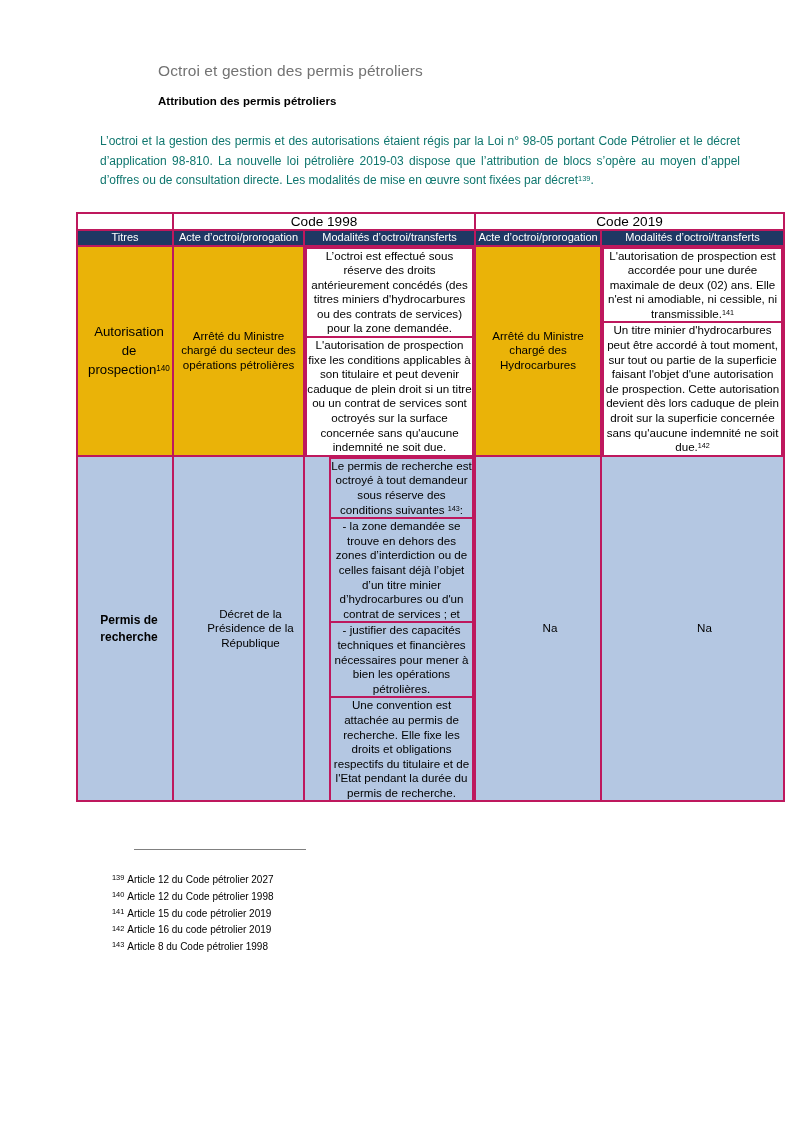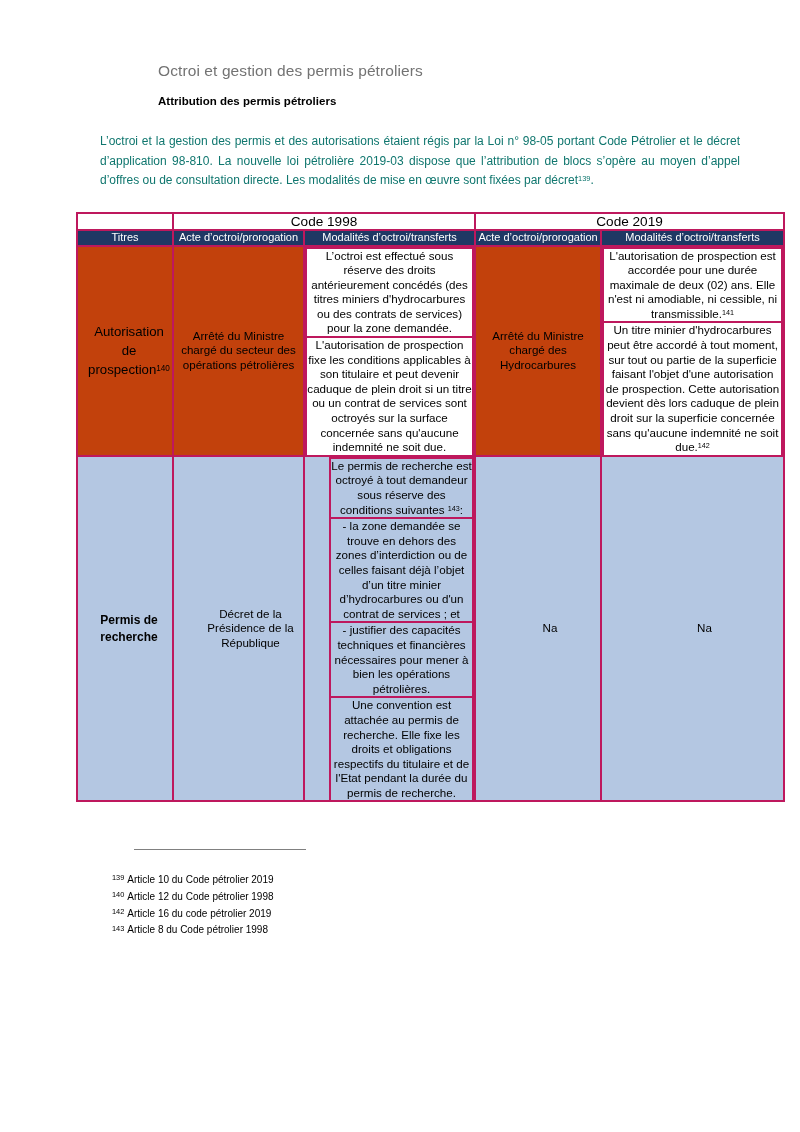--- a/index.html
+++ b/index.html
@@ -104,21 +104,21 @@
     border: 1px solid #1F3864;
   }
   .colhead.mid { vertical-align: middle; }
 
   
   .cell {
     font-size: 11.6px;
     line-height: 14.6px;
     padding: 4px 5px 4px 5px;
     color: #000000;
-    background: #c2410c;
+    background: #eab308;
   }
   .cell.mid { vertical-align: middle; }
   .cell.title {
     font-size: 13.2px;
     line-height: 19px;
     padding-left: 8px;
   }
   .cell.na { vertical-align: middle; font-size: 11.6px; }
 
   
@@ -265,19 +265,20 @@
         <td class="cell na mid">Na</td>
         <td class="cell na mid">Na</td>
       </tr>
     </tbody>
       </table>
   </div>
 
   <div class="fn-rule"></div>
 
   <div class="fn-list">
-    <div class="fn-item"><span class="fn-num">139</span><span>Article 10 du Code pétrolier 2019</span></div>
+    <div class="fn-item"><span class="fn-num">139</span><span>Article 12 du Code pétrolier 2027</span></div>
     <div class="fn-item"><span class="fn-num">140</span><span>Article 12 du Code pétrolier 1998</span></div>
+    <div class="fn-item"><span class="fn-num">141</span><span>Article 15 du code pétrolier 2019</span></div>
     <div class="fn-item"><span class="fn-num">142</span><span>Article 16 du code pétrolier 2019</span></div>
     <div class="fn-item"><span class="fn-num">143</span><span>Article 8 du Code pétrolier 1998</span></div>
   </div>
 
 </div>
 
 </body></html>

